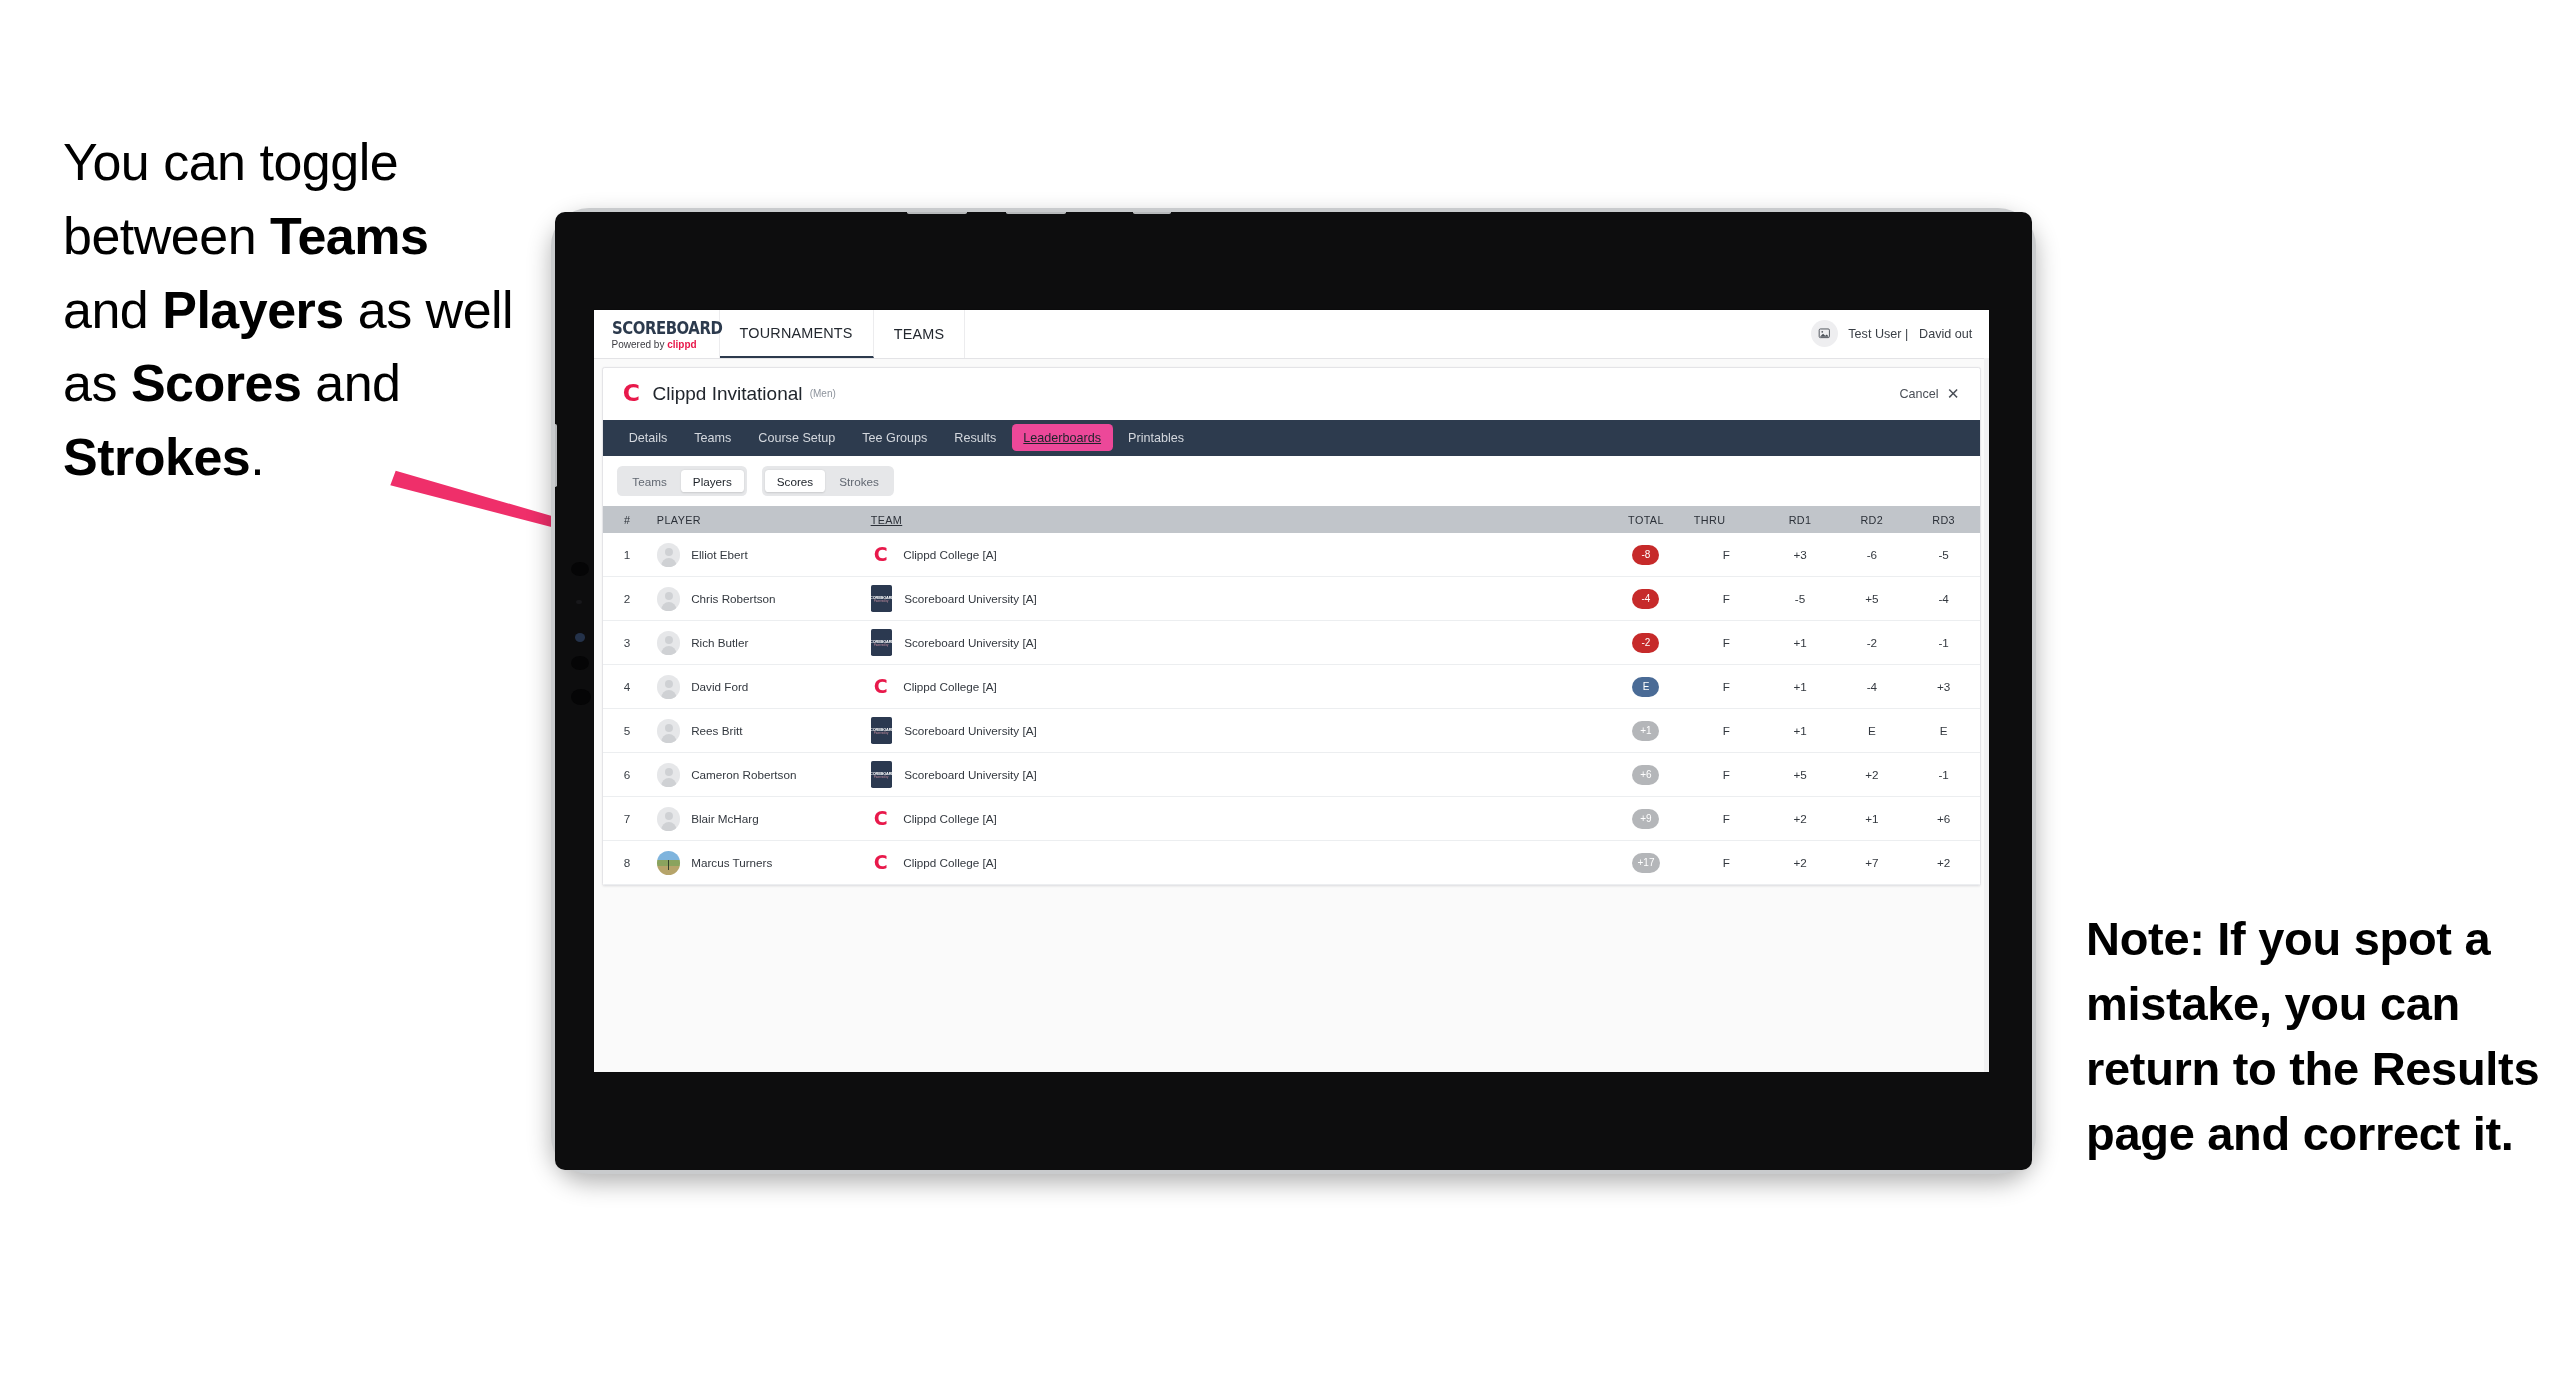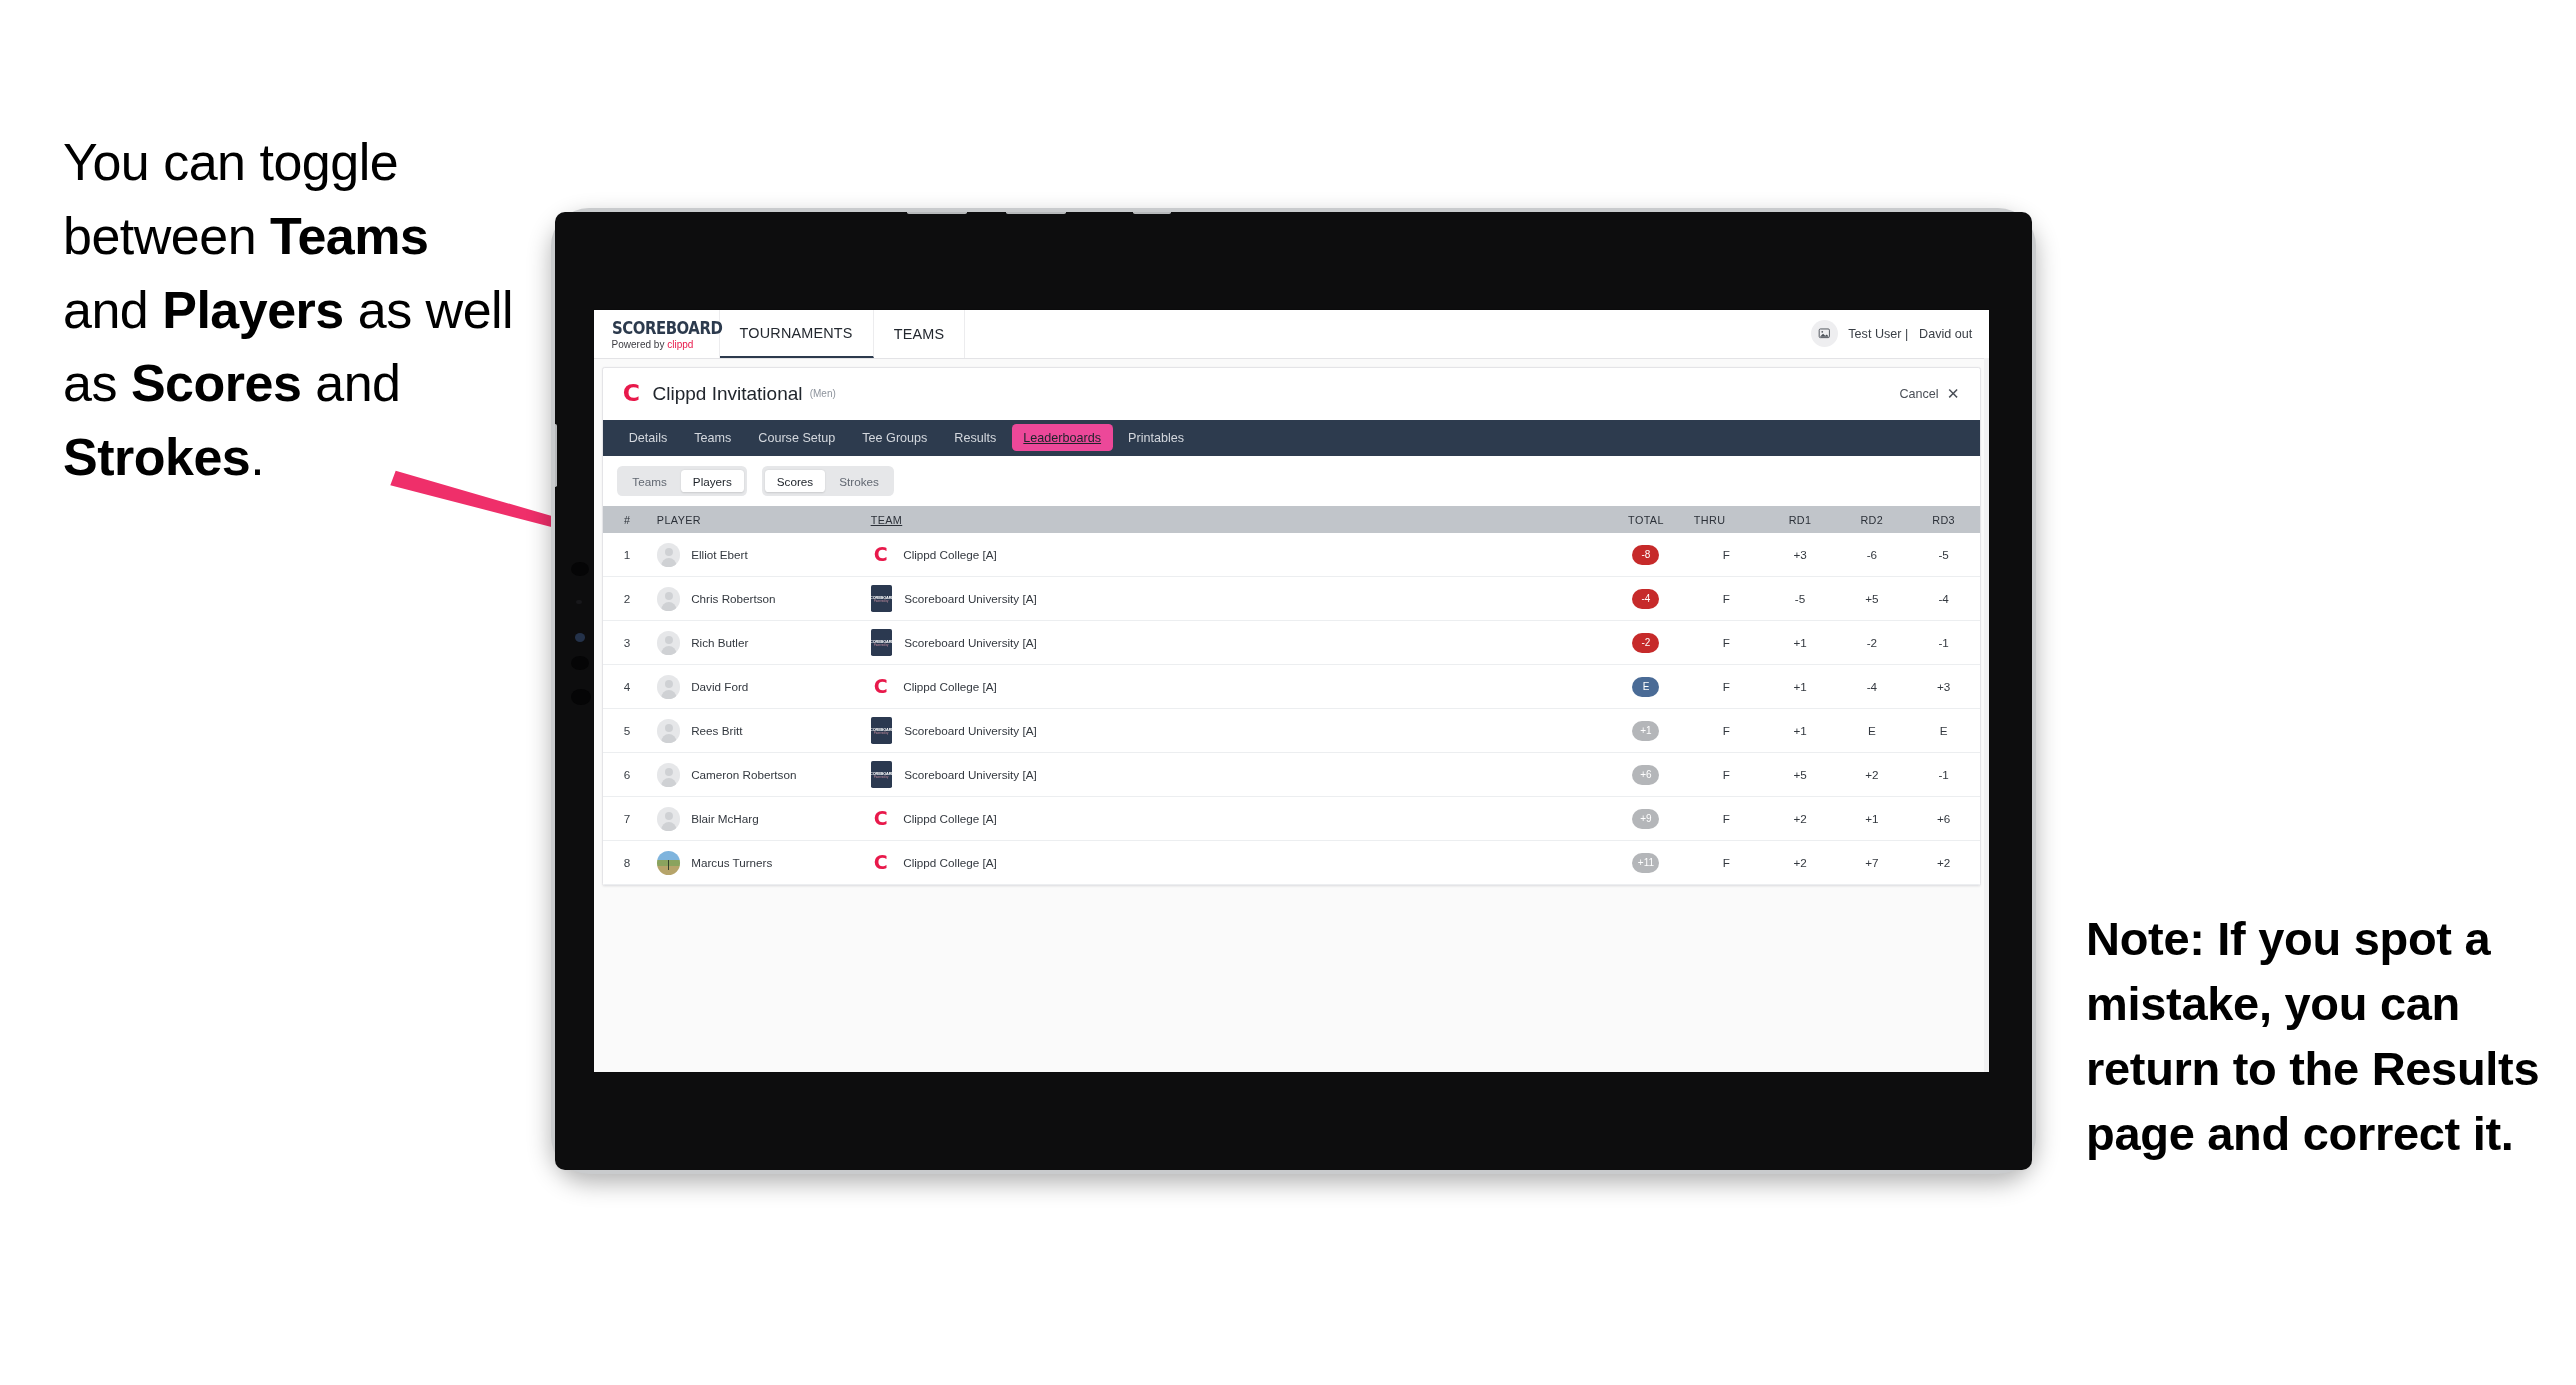--- a/index.html
+++ b/index.html
@@ -80,21 +80,21 @@
     width:126px;display:flex;flex-direction:column;justify-content:center;
     padding-left:18px;box-sizing:border-box;
     border-right:0.9px solid #ececee;
   }
   .brand-title{
     font-size:18px;font-weight:bold;color:#2c3a4d;letter-spacing:-0.5px;
     font-family:"DejaVu Sans Condensed","Liberation Sans",sans-serif;
     transform:scaleX(0.92);transform-origin:left center;
   }
   .brand-sub{font-size:10px;color:#3c3c42;margin-top:1.8px;white-space:nowrap;}
-  .brand-sub .clippd{color:#e8194b;font-weight:normal;text-align:right;}
+  .brand-sub .clippd{color:#e8194b;font-weight:bold;text-align:right;}
 
   .topnav{display:flex;align-items:stretch;}
   .topnav-item{
     display:flex;align-items:center;padding:0 20px;
     font-size:14.4px;color:#23282f;letter-spacing:0.2px;
     border-right:0.9px solid #ececee;cursor:pointer;
   }
   .topnav-item.active{border-bottom:2.7px solid #2c3a4d;}
 
   .topbar-right{
@@ -502,21 +502,21 @@
                     </span>
                     <span>Marcus Turners</span>
                   </span>
                 </td>
                 <td>
                   <span class="tcell">
                     <span class="tlogo-c">C</span>
                     <span>Clippd College [A]</span>
                   </span>
                 </td>
-                <td class="c"><span class="badge gray">+11</span></td>
+                <td class="c"><span class="badge gray">+17</span></td>
                 <td class="c">F</td>
                 <td class="c">+2</td>
                 <td class="c">+7</td>
                 <td class="c">+2</td>
               </tr>
             </tbody>
         </table>
 
       </div>
     </div>

